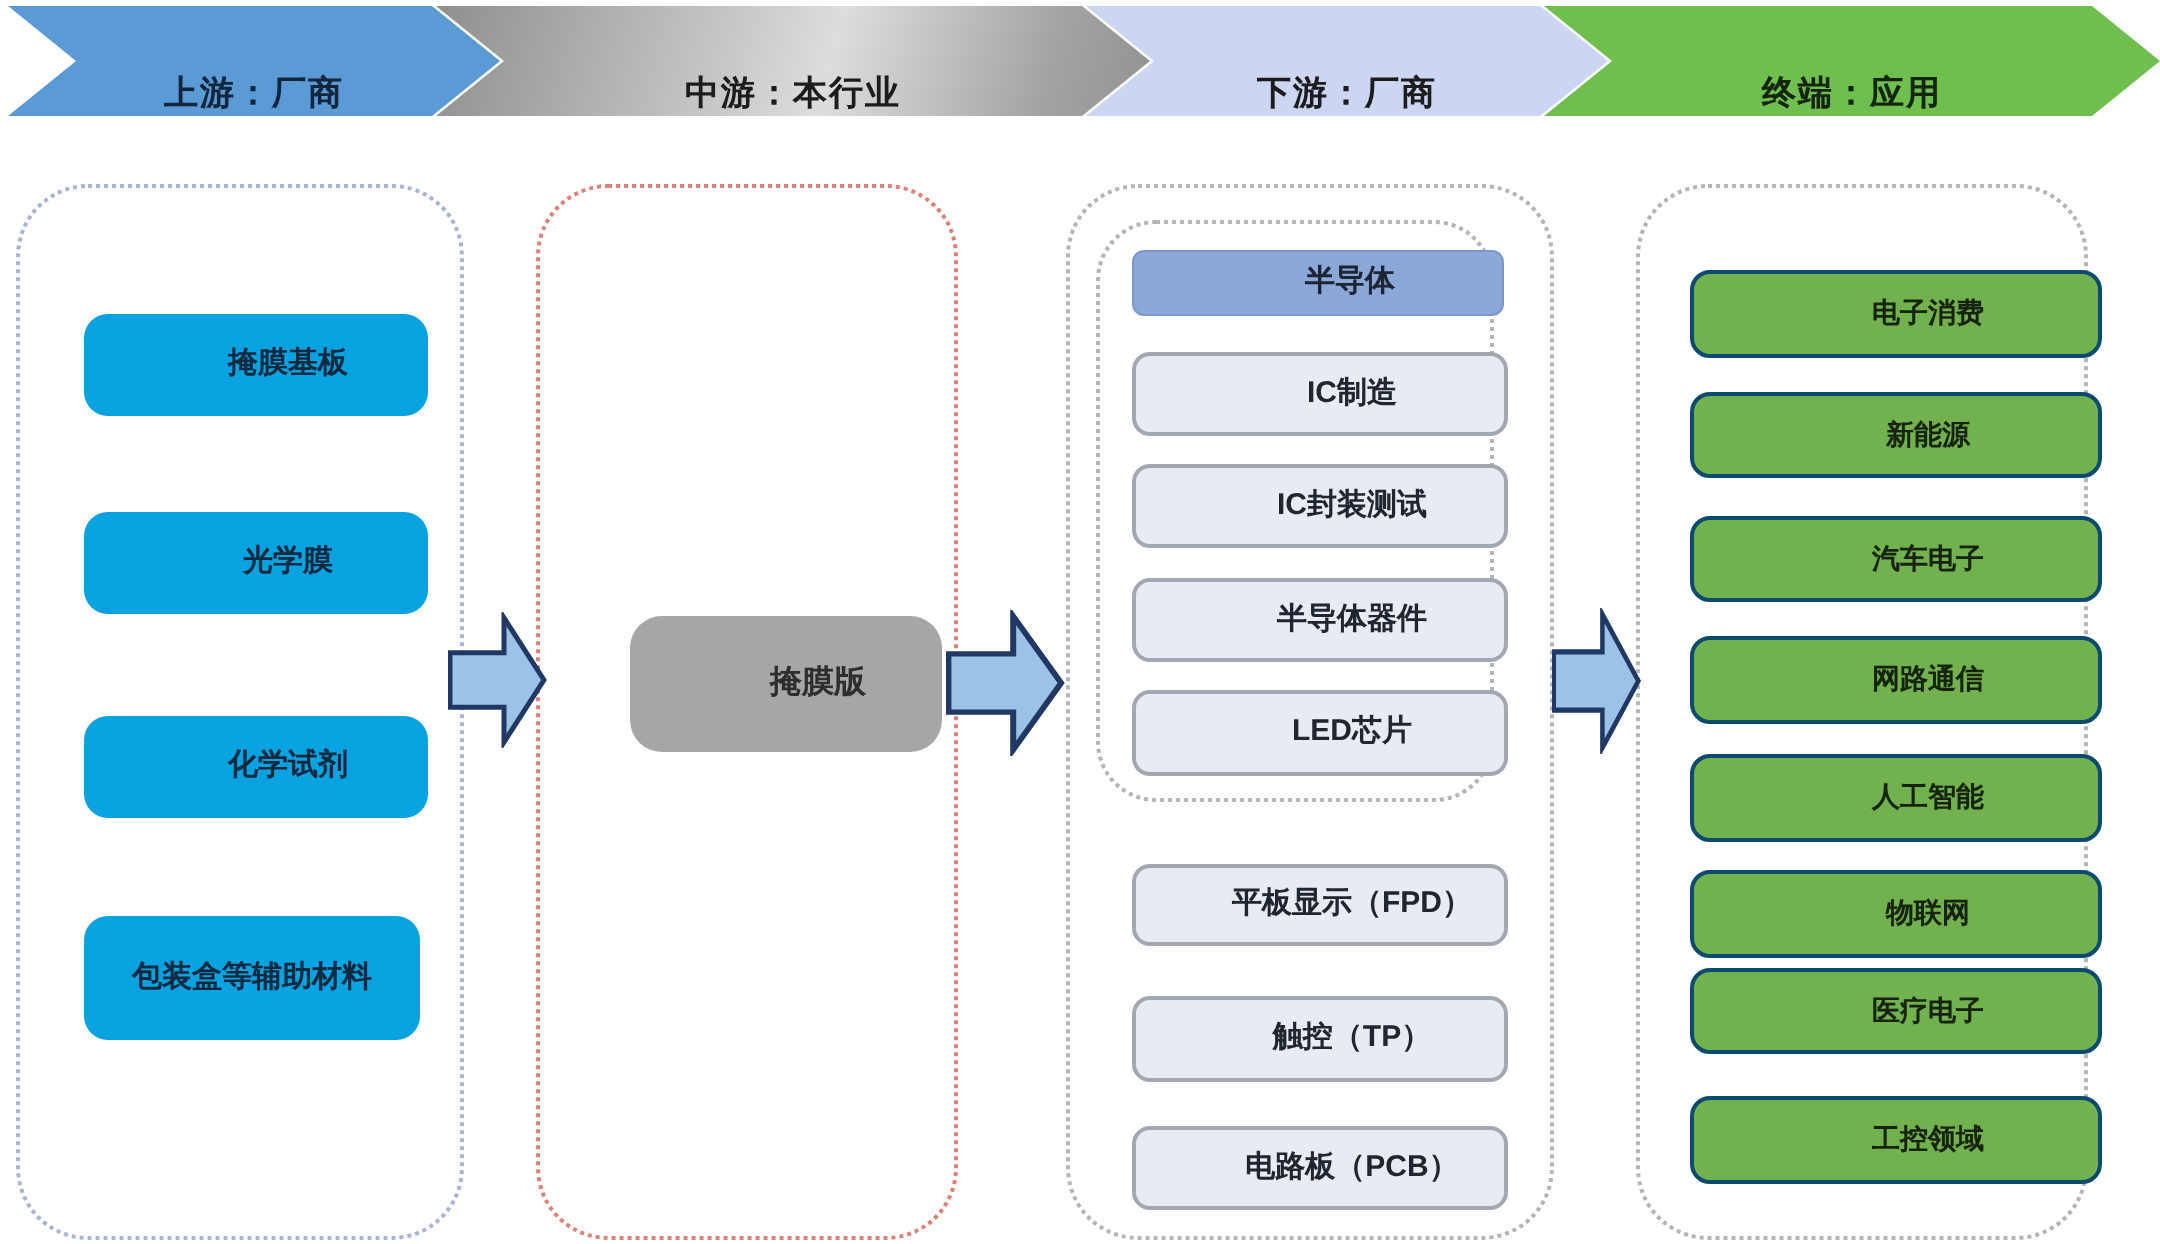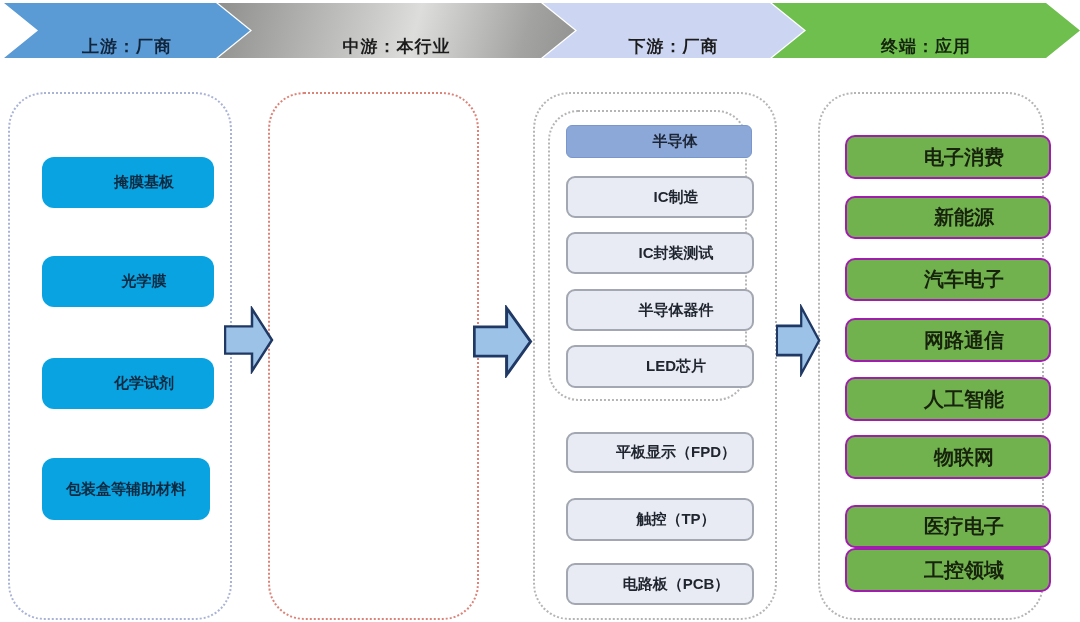--- a/index.html
+++ b/index.html
@@ -31,22 +31,22 @@
   .box{position:absolute;display:flex;align-items:center;justify-content:center;
     text-align:center;font-weight:bold;line-height:1.25;padding-left:32px;}
   .cyan{left:42px;width:140px;background:#0aa3e2;border-radius:12px;
     color:#0d2a40;font-size:15px;}
   .graybox{left:315px;top:308px;width:124px;height:68px;background:#a6a6a6;
     border-radius:16px;color:#2e2e2e;font-size:16px;}
   .semih{left:566px;width:152px;background:#8ca8d9;border:1px solid #7a97cc;
     border-radius:6px;color:#1c2533;font-size:15px;}
   .lightb{left:566px;width:152px;background:#e9ebf4;border:2px solid #a2a7b1;
     border-radius:9px;color:#20262f;font-size:15px;}
-  .greenb{left:845px;width:170px;background:#71b24e;border:2px solid #a21caf;
-    border-radius:10px;color:#17230d;font-size:20px;}
+  .greenb{left:845px;width:170px;background:#71b24e;border:2px solid #0c4a6e;
+    border-radius:10px;color:#17230d;font-size:14px;}
   .arrow{position:absolute;}
 </style>
 </head>
 <body>
 
 <div class="canvas">
 
   <div class="chevron chev-up">
     <span class="chev-label">上游：厂商</span>
   </div>
@@ -74,33 +74,34 @@
   <svg class="arrow" style="left:224px;top:306px;width:50px;height:68px;" viewBox="0 0 50 70" preserveAspectRatio="none">
     <path d="M1,21 H28 V3 L48,35 L28,67 V49 H1 Z" fill="#9cc2e8" stroke="#1f3864" stroke-width="2.5" stroke-linejoin="miter"></path>
   </svg>
   <svg class="arrow" style="left:473px;top:305px;width:60px;height:73px;" viewBox="0 0 50 70" preserveAspectRatio="none">
     <path d="M1,21 H28 V3 L48,35 L28,67 V49 H1 Z" fill="#9cc2e8" stroke="#1f3864" stroke-width="2.5" stroke-linejoin="miter"></path>
   </svg>
   <svg class="arrow" style="left:776px;top:304px;width:45px;height:73px;" viewBox="0 0 50 70" preserveAspectRatio="none">
     <path d="M1,21 H28 V3 L48,35 L28,67 V49 H1 Z" fill="#9cc2e8" stroke="#1f3864" stroke-width="2.5" stroke-linejoin="miter"></path>
   </svg>
 
+  <div class="box graybox">掩膜版</div>
 
   <div class="box semih" style="top:125px;height:31px;">半导体</div>
   <div class="box lightb" style="top:176px;height:38px;">IC制造</div>
   <div class="box lightb" style="top:232px;height:38px;">IC封装测试</div>
   <div class="box lightb" style="top:289px;height:38px;">半导体器件</div>
   <div class="box lightb" style="top:345px;height:39px;">LED芯片</div>
 
   <div class="box lightb" style="top:432px;height:37px;">平板显示（FPD）</div>
   <div class="box lightb" style="top:498px;height:39px;">触控（TP）</div>
   <div class="box lightb" style="top:563px;height:38px;">电路板（PCB）</div>
 
   <div class="box greenb" style="top:135px;height:40px;">电子消费</div>
   <div class="box greenb" style="top:196px;height:39px;">新能源</div>
   <div class="box greenb" style="top:258px;height:39px;">汽车电子</div>
   <div class="box greenb" style="top:377px;height:40px;">人工智能</div>
   <div class="box greenb" style="top:318px;height:40px;">网路通信</div>
   <div class="box greenb" style="top:435px;height:40px;">物联网</div>
-  <div class="box greenb" style="top:505px;height:39px;">医疗电子</div>
+  <div class="box greenb" style="top:484px;height:39px;">医疗电子</div>
   <div class="box greenb" style="top:548px;height:40px;">工控领域</div>
 
 </div>
 
 </body></html>

